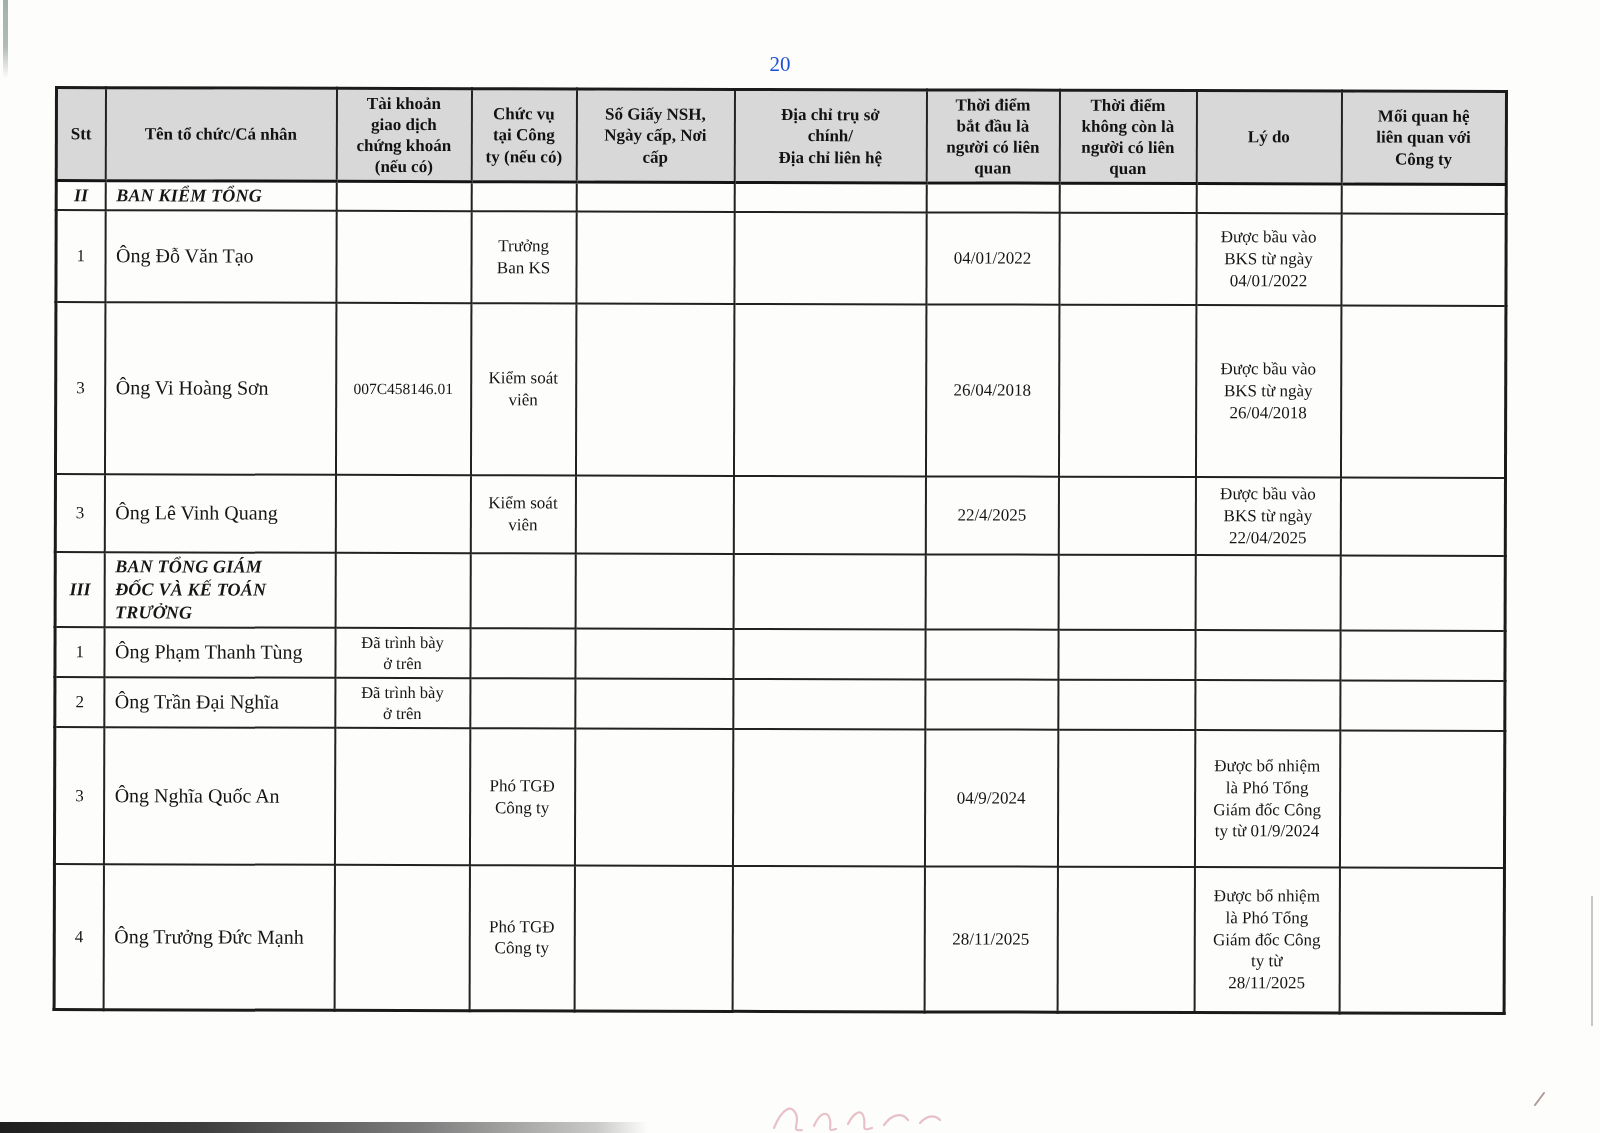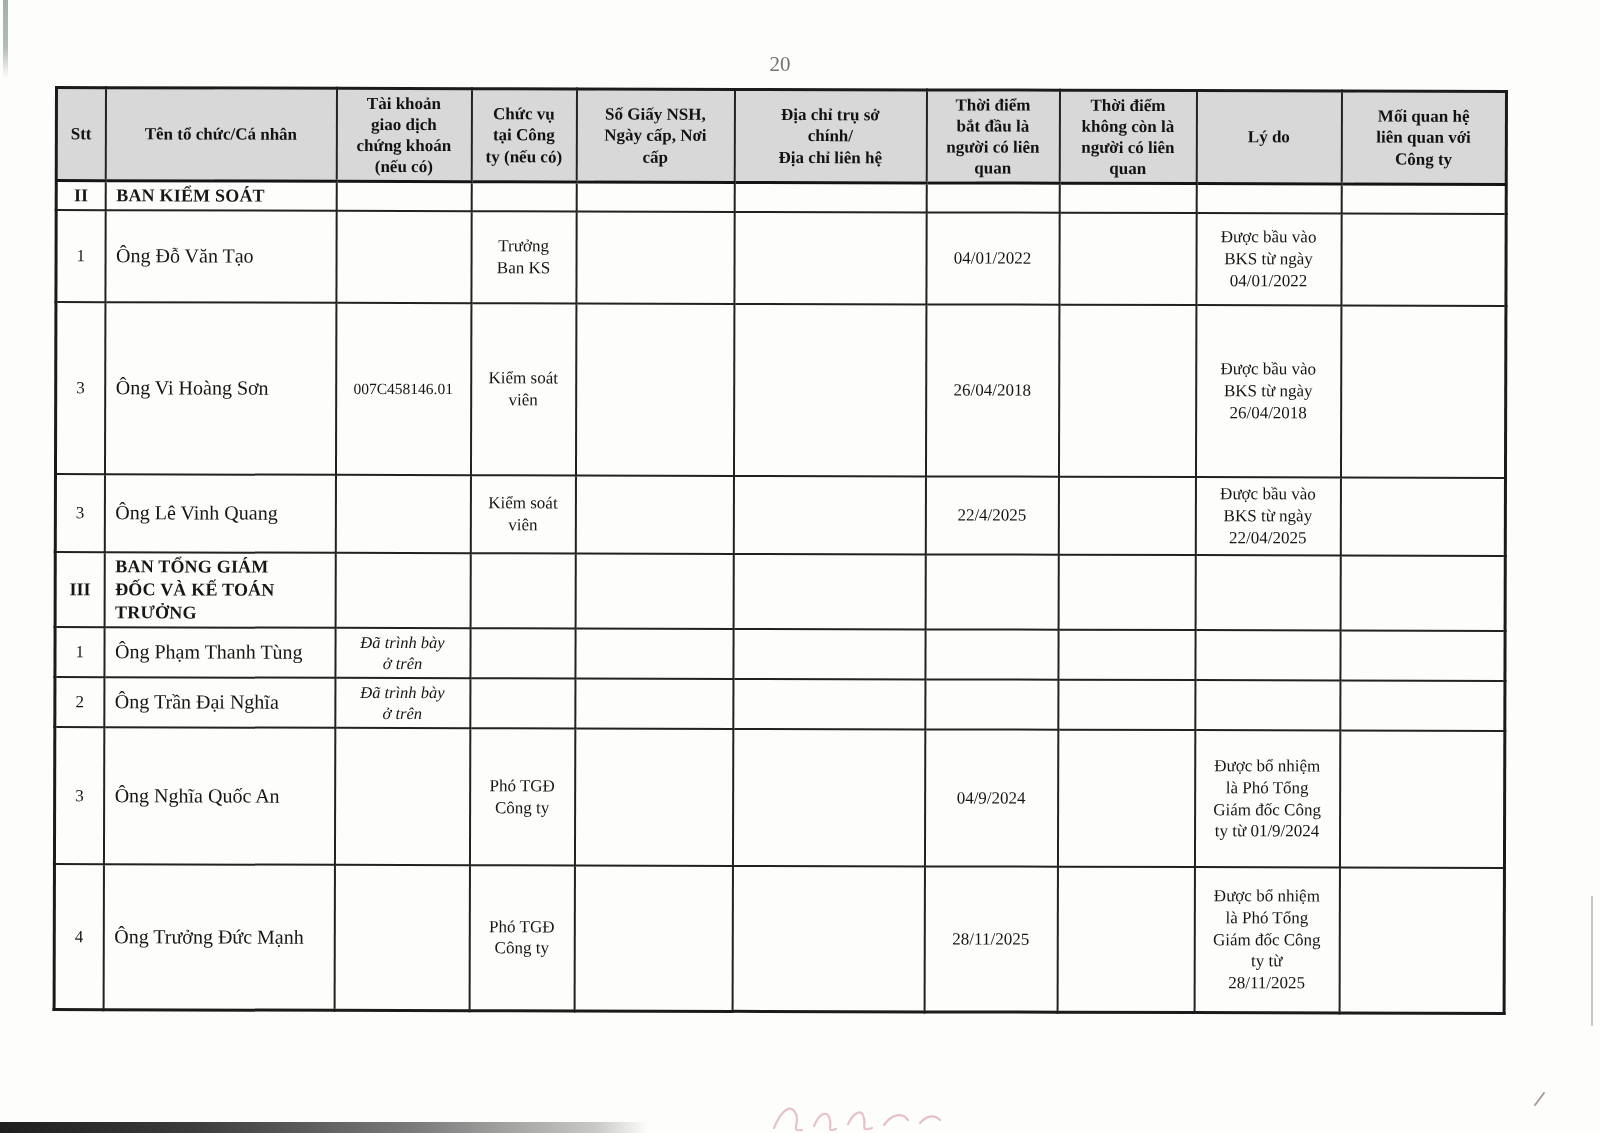--- a/index.html
+++ b/index.html
@@ -22,21 +22,21 @@
     background:linear-gradient(to right,#1e1e1e 0%,#3c3c3c 30%,#7d7d7d 65%,#c9c9c7 92%,rgba(233,233,231,0) 100%);
   }
   .edge-line-right{
     position:absolute;left:1591px;top:896px;width:2px;height:130px;
     background:#9a9a9a;opacity:.55;
   }
   .ink-mark{position:absolute;pointer-events:none;}
   
   .page-number{
     position:absolute;left:55px;top:52px;width:1450px;
-    text-align:center;font-size:21px;color:#737373;
+    text-align:center;font-size:21px;color:#1d4ed8;
   }
   
   .tbl-wrap{position:absolute;left:55px;top:88px;transform:rotate(0.15deg);transform-origin:50% 0;}
   table{
     border-collapse:collapse;table-layout:fixed;width:1450px;
     border:3px solid #1b1b1b;
   }
   th,td{
     border:2px solid #222;
     padding:2px 6px;
@@ -49,24 +49,24 @@
   thead th{
     background:#d8d8d8;
     font-weight:bold;
     font-size:17px;
     color:#121212;
     border-bottom:3px solid #151515;
     line-height:1.25;
   }
   td{font-size:17px;}
   td.name{text-align:left;padding-left:10px;font-size:20px;}
-  tr.section td{font-weight:bold;font-size:18px;}
+  tr.section td{font-weight:bold;font-size:18px;font-style:italic;}
   tr.section td.name{letter-spacing:.2px;}
   td.account{font-size:15.5px;text-align:center;}
-  td.account.note{font-style:italic;font-size:16.5px;}
+  td.account.note{font-size:16.5px;}
   td.position,td.start,td.reason{font-size:17px;}
 </style>
 </head>
 <body>
 
 <div class="page">
 
   <div class="edge-line-left"></div>
   <div class="edge-bar-bottom"></div>
   <div class="edge-line-right"></div>
@@ -115,21 +115,21 @@
           <th>Lý do</th>
           <th>Mối quan hệ
 liên quan với
 Công ty</th>
         </tr>
       </thead>
       <tbody>
 
         <tr class="section" style="height:27px">
           <td>II</td>
-          <td class="name">BAN KIỂM SOÁT</td>
+          <td class="name">BAN KIỂM TỔNG</td>
           <td></td>
           <td></td>
           <td></td>
           <td></td>
           <td></td>
           <td></td>
           <td></td>
           <td></td>
         </tr>
 

